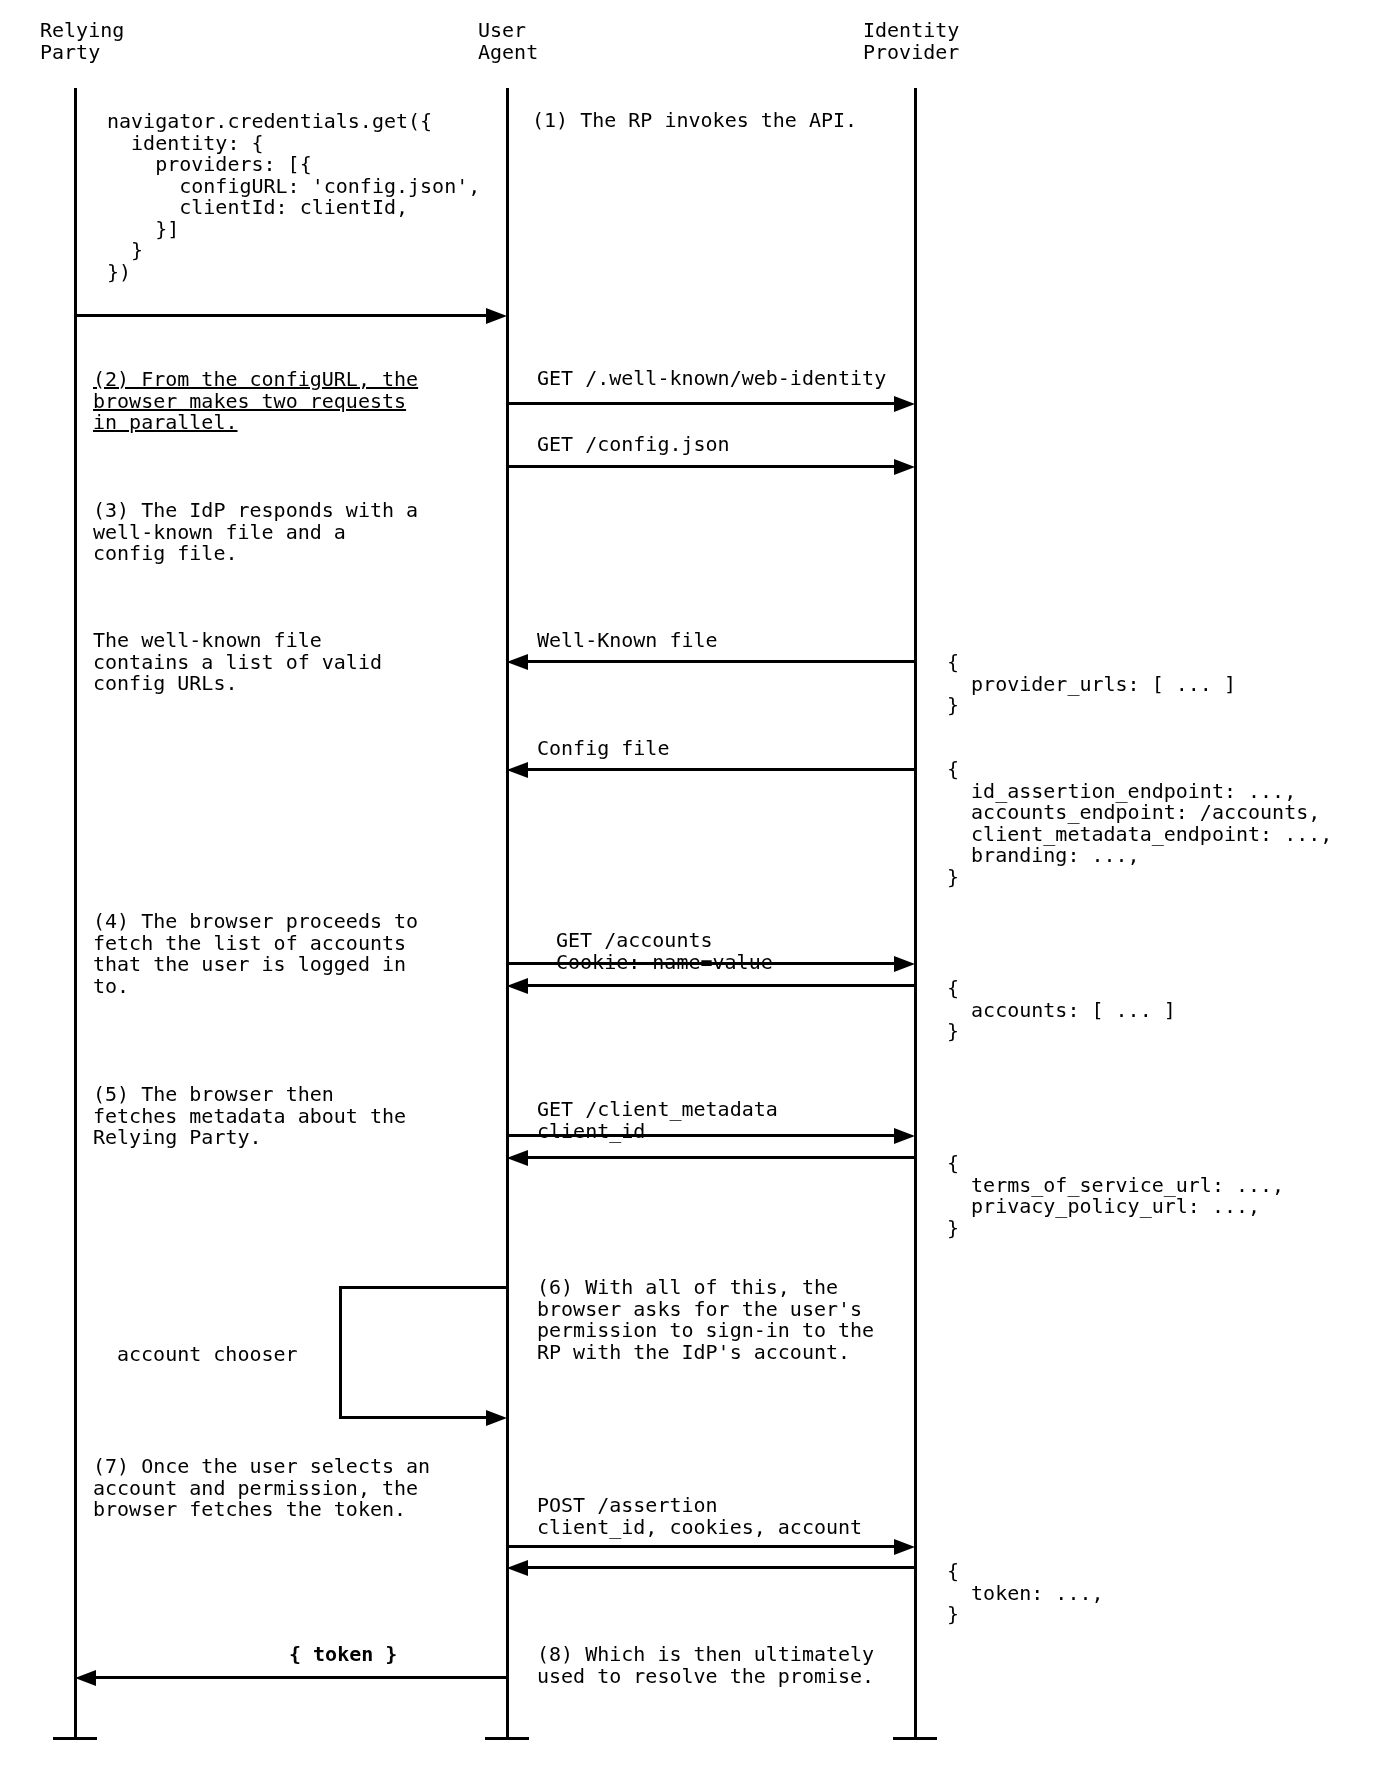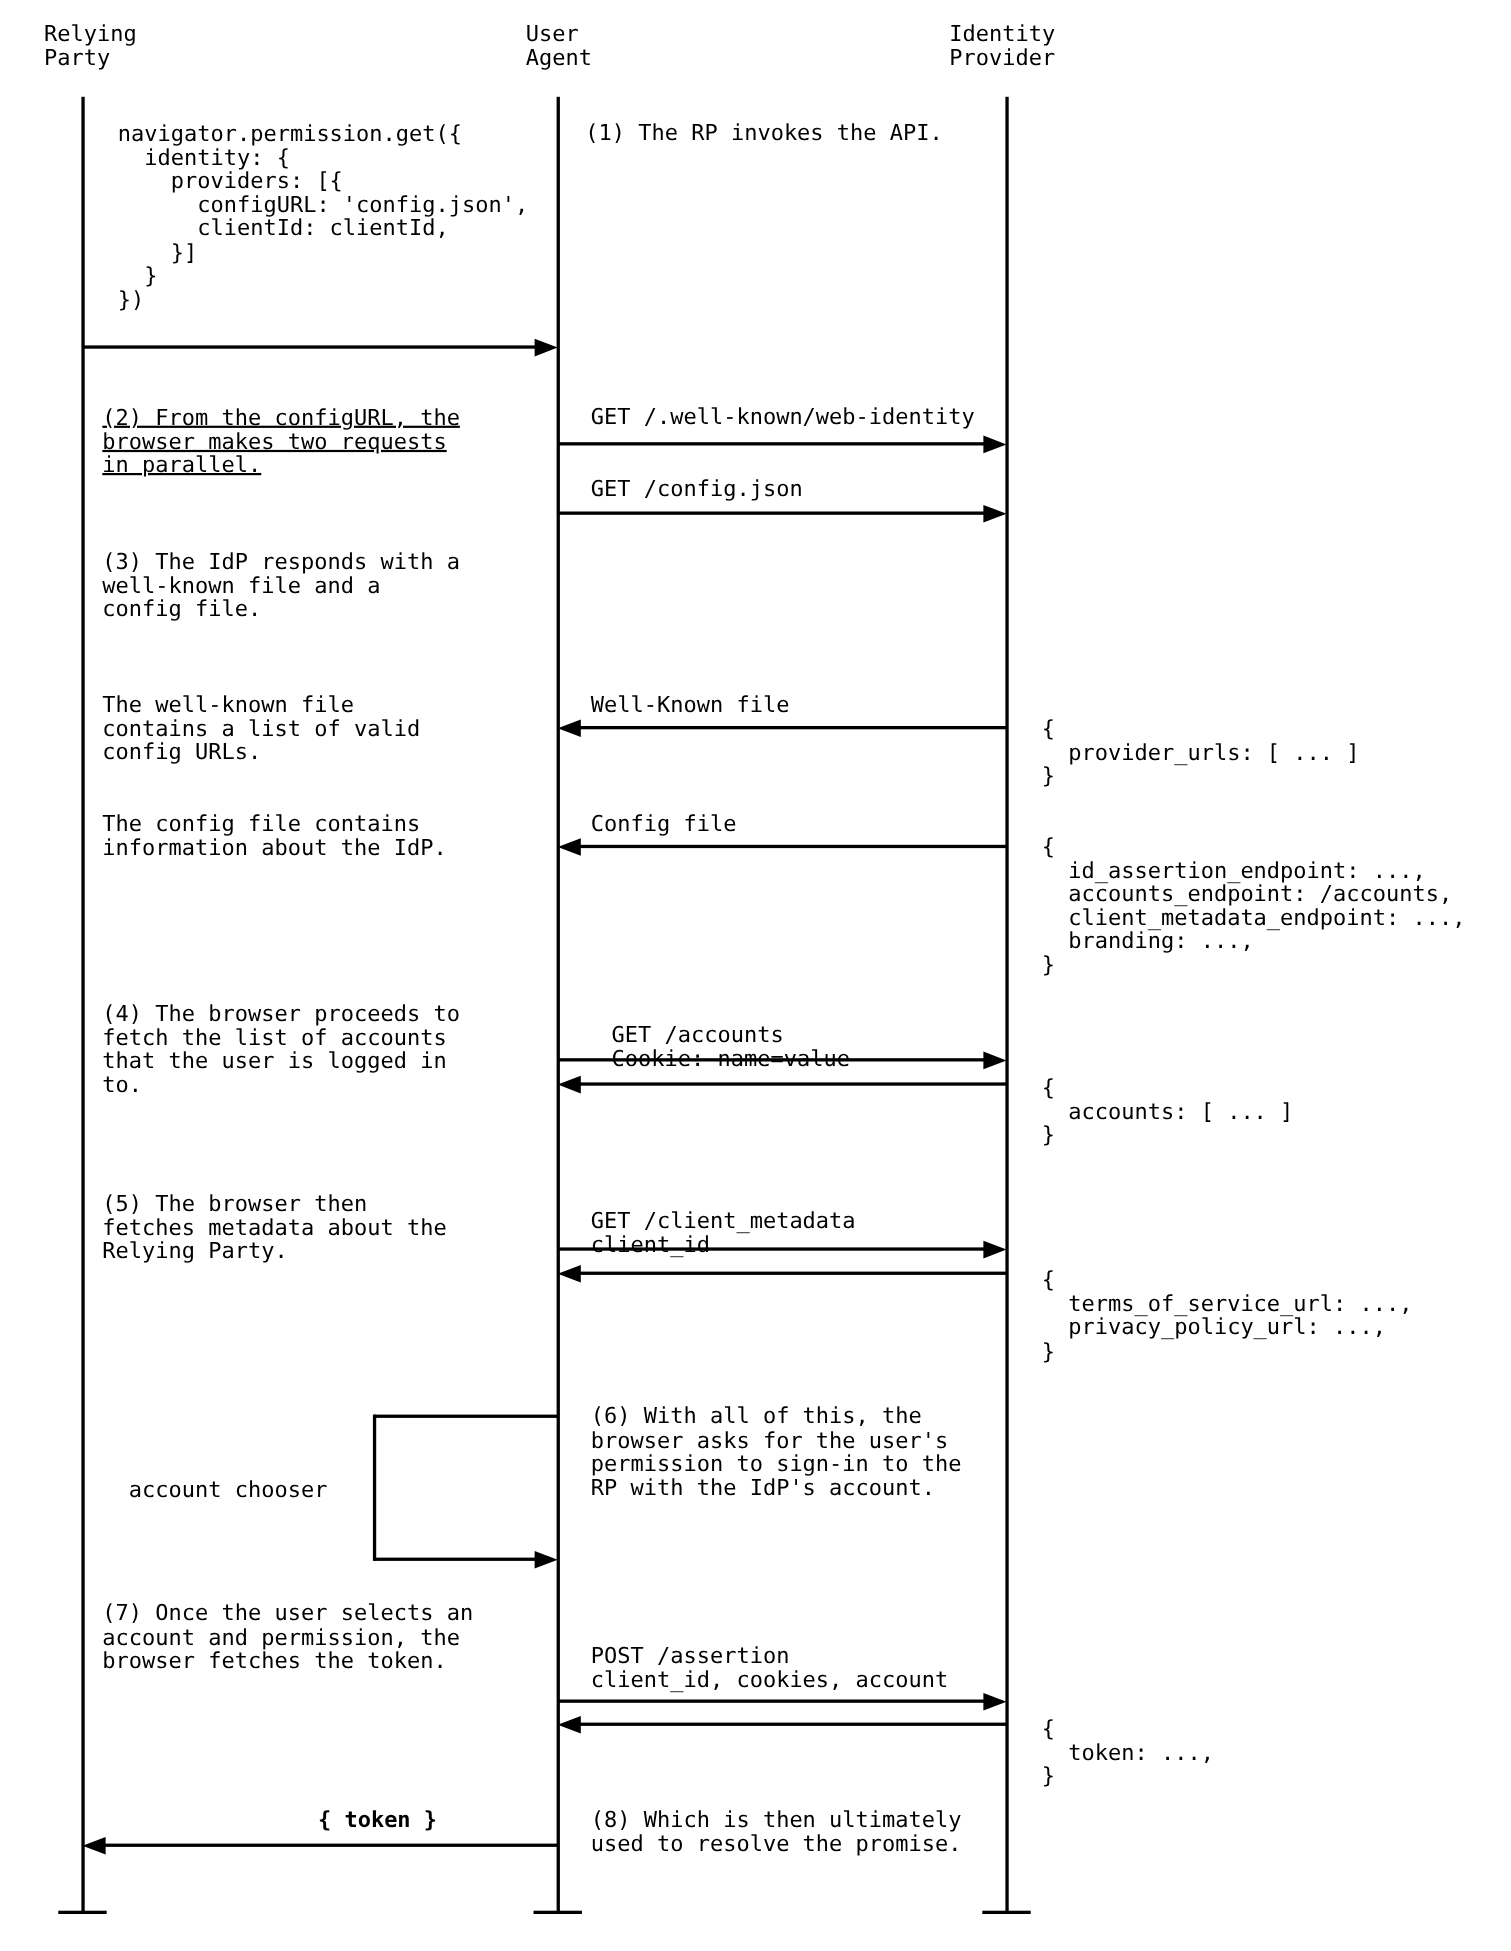--- a/index.html
+++ b/index.html
@@ -44,21 +44,21 @@
   <pre class="txt" style="left:863px; top:20px;">Identity
 Provider</pre>
 
   <div class="lifeline" style="left:74px;"></div>
   <div class="lifeline" style="left:506px;"></div>
   <div class="lifeline" style="left:914px;"></div>
   <div class="foot" style="left:53px;"></div>
   <div class="foot" style="left:485px;"></div>
   <div class="foot" style="left:893px;"></div>
 
-  <pre class="txt" style="left:107px; top:111px;">navigator.permission.get({
+  <pre class="txt" style="left:107px; top:111px;">navigator.credentials.get({
   identity: {
     providers: [{
       configURL: 'config.json',
       clientId: clientId,
     }]
   }
 })</pre>
   <pre class="txt" style="left:532px; top:110px;">(1) The RP invokes the API.</pre>
   <div class="hl" style="left:75px; top:314px; width:413px;"></div>
   <div class="ah-r" style="left:486px; top:308px;"></div>
@@ -80,22 +80,20 @@
   <pre class="txt" style="left:93px;  top:630px;">The well-known file
 contains a list of valid
 config URLs.</pre>
   <pre class="txt" style="left:537px; top:630px;">Well-Known file</pre>
   <div class="ah-l" style="left:507px; top:654px;"></div>
   <div class="hl" style="left:525px; top:660px; width:390px;"></div>
   <pre class="txt" style="left:947px; top:652px;">{
   provider_urls: [ ... ]
 }</pre>
 
-  <pre class="txt" style="left:93px;  top:738px;">The config file contains
-information about the IdP.</pre>
   <pre class="txt" style="left:537px; top:738px;">Config file</pre>
   <div class="ah-l" style="left:507px; top:762px;"></div>
   <div class="hl" style="left:525px; top:768px; width:390px;"></div>
   <pre class="txt" style="left:947px; top:759px;">{
   id_assertion_endpoint: ...,
   accounts_endpoint: /accounts,
   client_metadata_endpoint: ...,
   branding: ...,
 }</pre>
 

